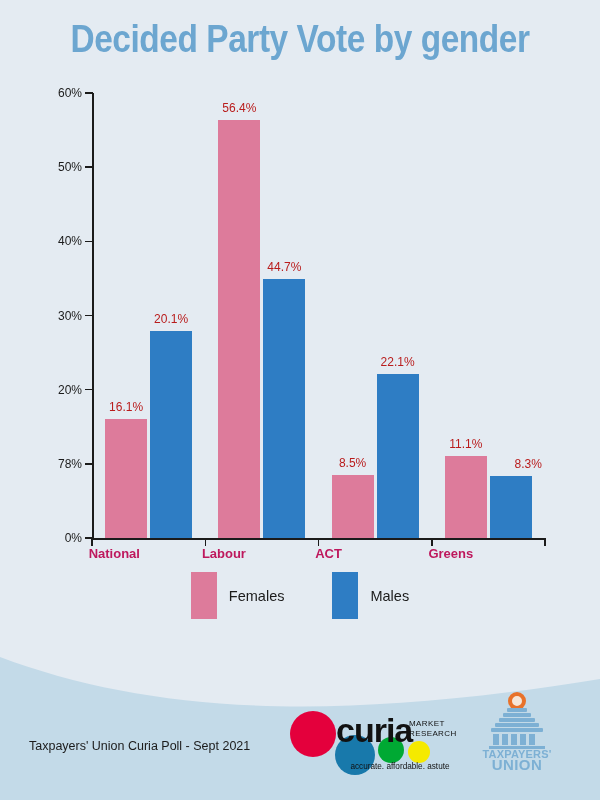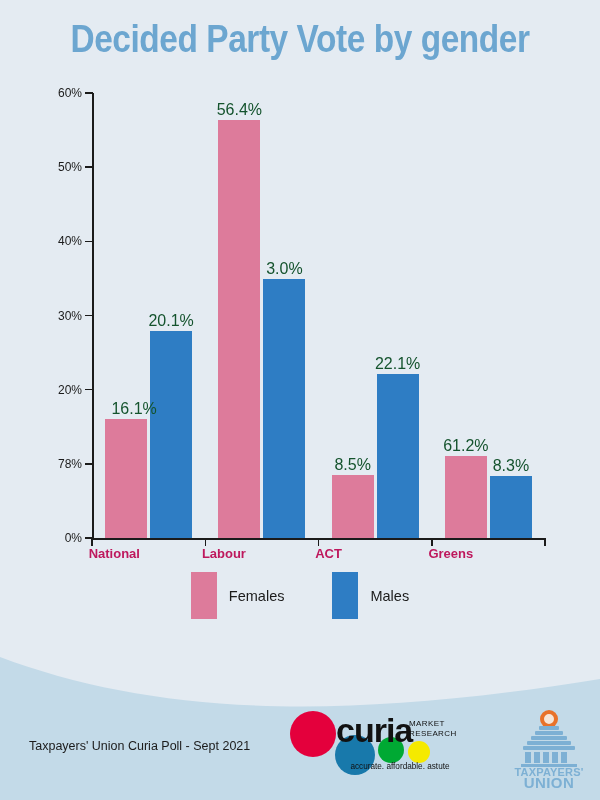--- a/index.html
+++ b/index.html
@@ -48,22 +48,22 @@
   .ylabel-wrap{position:absolute;left:40px;width:42px;}
 
   .xtick{position:absolute;top:538px;width:1.5px;height:8px;background:#1b1b1b;}
 
   .bar{position:absolute;bottom:0;}
   .bar.f{background:#dd7b9b;}
   .bar.m{background:#2e7dc4;}
 
   .bar-label{
     position:absolute;
-    font-size:16px;
-    color:#14532d;
+    font-size:12px;
+    color:#b91c1c;
     text-align:center;
     white-space:nowrap;
   }
 
   .cat-label{
     position:absolute;
     top:546px;
     font-size:13px;
     color:#be185d;
     text-align:left;
@@ -104,22 +104,22 @@
   .curia-logo{
     position:absolute;
     left:288px;bottom:22px;
     width:180px;height:72px;
   }
   .curia-logo svg{display:block;}
 
   
   .tu-logo{
     position:absolute;
-    left:481px;bottom:12px;
-    width:72px;height:78px;margin-left:32px;
+    left:481px;bottom:30px;
+    width:72px;height:78px;
   }
   .tu-logo svg{display:block;}
 </style>
 </head>
 <body>
 
 <div id="root">
 
   <div class="title">Decided Party Vote by gender</div>
 
@@ -167,28 +167,28 @@
         <div class="bar f" style="left: 105.125px; width: 42px; height: 119.408px; bottom: 82px; background: rgb(221, 123, 155);"></div>
         <div class="bar m" style="left: 150.125px; width: 42px; height: 206.925px; bottom: 82px; background: rgb(46, 125, 196);"></div>
         <div class="bar f" style="left: 218.375px; width: 42px; height: 418.3px; bottom: 82px; background: rgb(221, 123, 155);"></div>
         <div class="bar m" style="left: 263.375px; width: 42px; height: 258.842px; bottom: 82px; background: rgb(46, 125, 196);"></div>
         <div class="bar f" style="left: 331.625px; width: 42px; height: 63.0417px; bottom: 82px; background: rgb(221, 123, 155);"></div>
         <div class="bar m" style="left: 376.625px; width: 42px; height: 163.908px; bottom: 82px; background: rgb(46, 125, 196);"></div>
         <div class="bar f" style="left: 444.875px; width: 42px; height: 82.325px; bottom: 82px; background: rgb(221, 123, 155);"></div>
         <div class="bar m" style="left: 489.875px; width: 42px; height: 61.5583px; bottom: 82px; background: rgb(46, 125, 196);"></div>
       </div>
     <div id="barlabels">
-        <div class="bar-label" style="left: 95.125px; width: 62px; top: 399.592px; padding-left: 8px;">16.1%</div>
+        <div class="bar-label" style="left: 95.125px; width: 62px; top: 399.592px;">16.1%</div>
         <div class="bar-label" style="left: 140.125px; width: 62px; top: 312.075px;">20.1%</div>
         <div class="bar-label" style="left: 208.375px; width: 62px; top: 100.7px;">56.4%</div>
-        <div class="bar-label" style="left: 253.375px; width: 62px; top: 260.158px;">3.0%</div>
+        <div class="bar-label" style="left: 253.375px; width: 62px; top: 260.158px;">44.7%</div>
         <div class="bar-label" style="left: 321.625px; width: 62px; top: 455.958px;">8.5%</div>
         <div class="bar-label" style="left: 366.625px; width: 62px; top: 355.092px;">22.1%</div>
-        <div class="bar-label" style="left: 434.875px; width: 62px; top: 436.675px;">61.2%</div>
-        <div class="bar-label" style="left: 479.875px; width: 62px; top: 457.442px;">8.3%</div>
+        <div class="bar-label" style="left: 434.875px; width: 62px; top: 436.675px;">11.1%</div>
+        <div class="bar-label" style="left: 479.875px; width: 62px; top: 457.442px; text-align: right;">8.3%</div>
       </div>
     <div id="catlabels">
         <div class="cat-label" style="left: 88.625px; width: 120px;">National</div>
         <div class="cat-label" style="left: 201.875px; width: 120px;">Labour</div>
         <div class="cat-label" style="left: 315.125px; width: 120px;">ACT</div>
         <div class="cat-label" style="left: 428.375px; width: 120px;">Greens</div>
       </div>
   </div>
 
   <div class="legend" id="legend">

